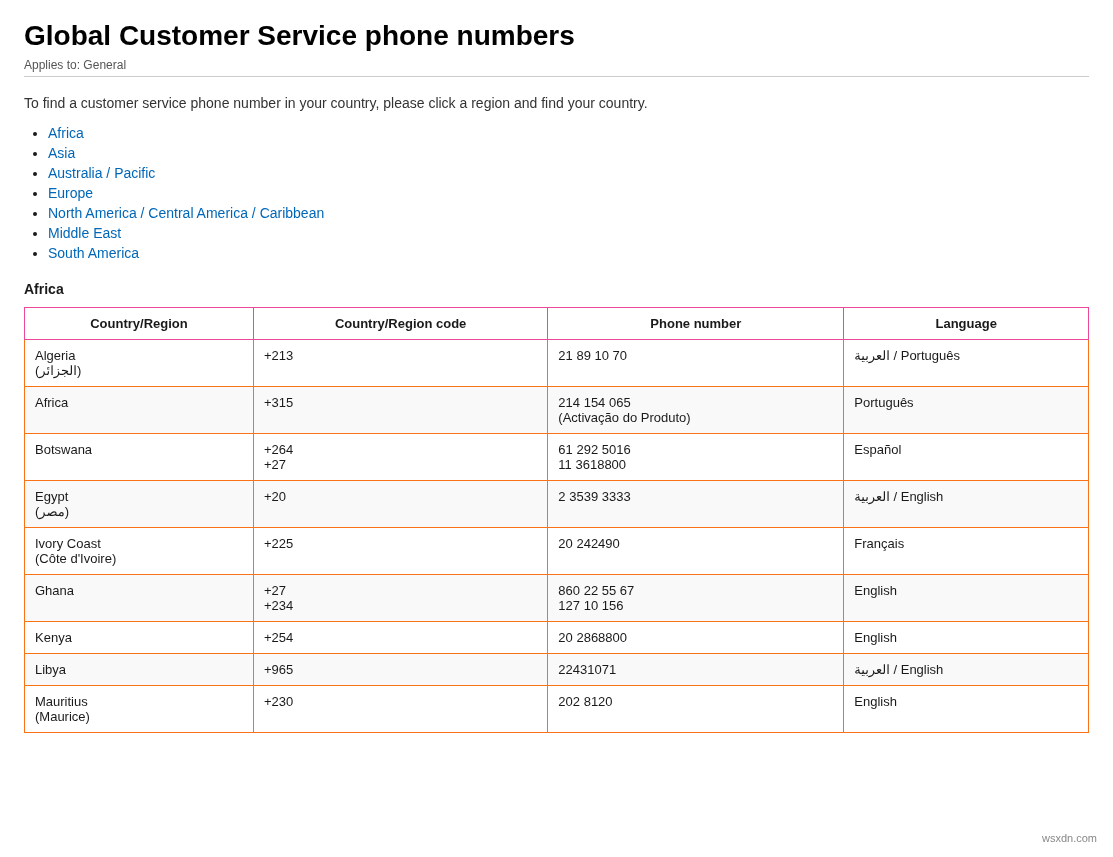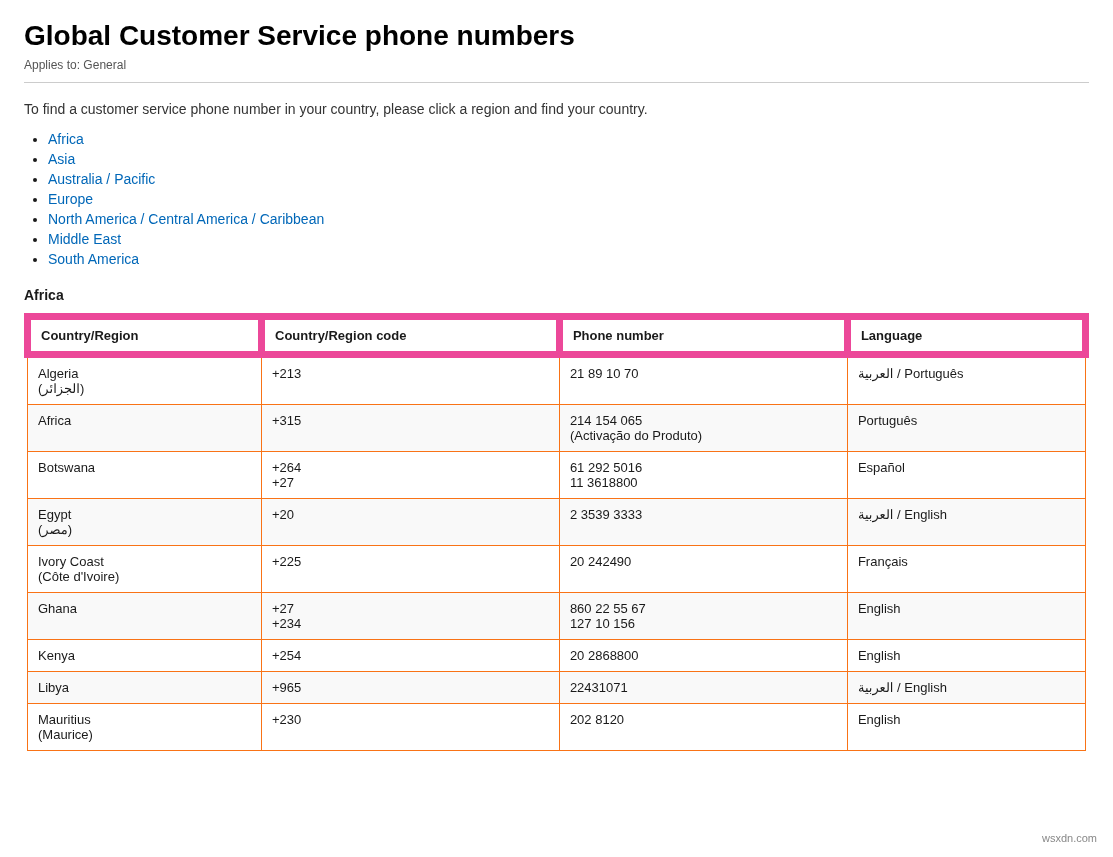--- a/index.html
+++ b/index.html
@@ -12,21 +12,21 @@
     }
     h1 {
       font-size: 28px;
       font-weight: 700;
       color: #000;
       margin-bottom: 6px;
     }
     .applies-to {
       font-size: 12px;
       color: #555;
-      margin-bottom: 10px;
+      margin-bottom: 4px;
     }
     .divider {
       border: none;
       border-top: 1px solid #ccc;
       margin-bottom: 18px;
     }
     .intro {
       font-size: 14px;
       color: #333;
       margin-bottom: 14px;
@@ -50,23 +50,23 @@
       margin-bottom: 10px;
     }
     table {
       width: 100%;
       border-collapse: collapse;
       font-size: 13px;
     }
     table th {
       background: #fff;
       font-weight: 700;
-      text-align: left;
+      text-align: center;
       padding: 8px 10px;
-      border: 7px solid #ec4899;
+      border: 1px solid #ec4899;
     }
     table td {
       padding: 8px 10px;
       border: 1px solid #f97316;
       vertical-align: top;
     }
     table tr:nth-child(odd) td {
       background: #fff;
     }
     table tr:nth-child(even) td {

